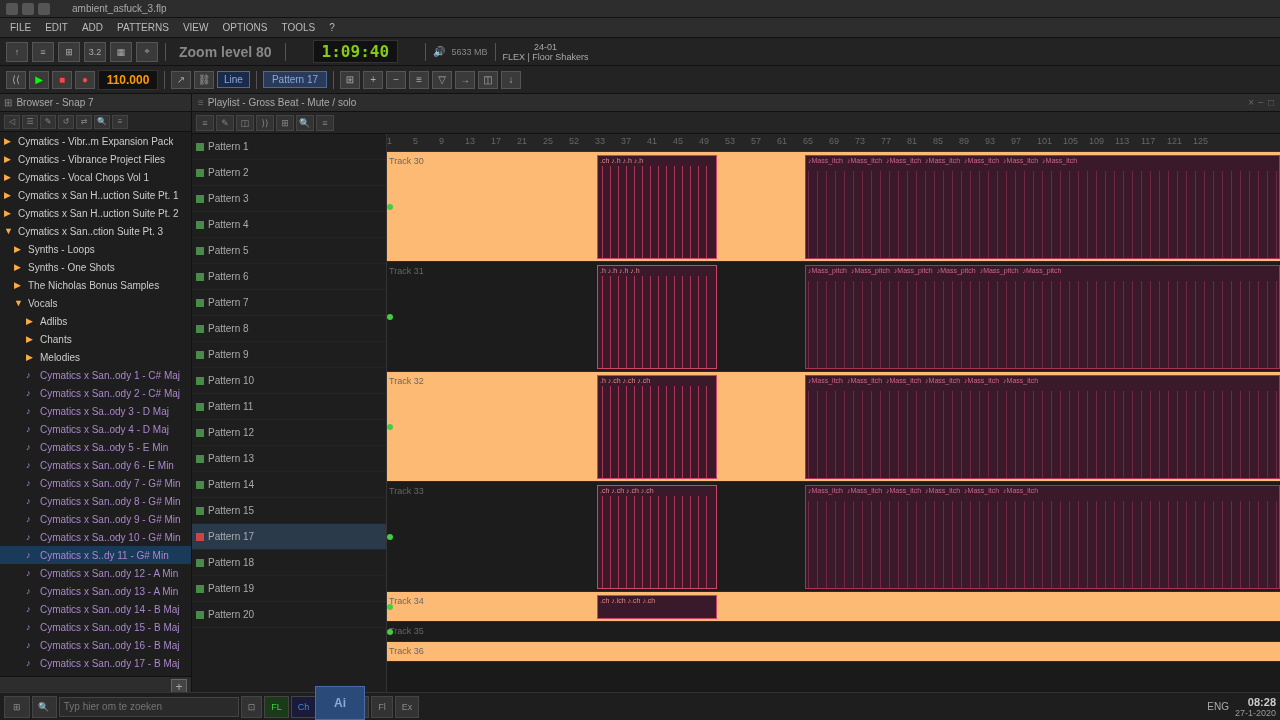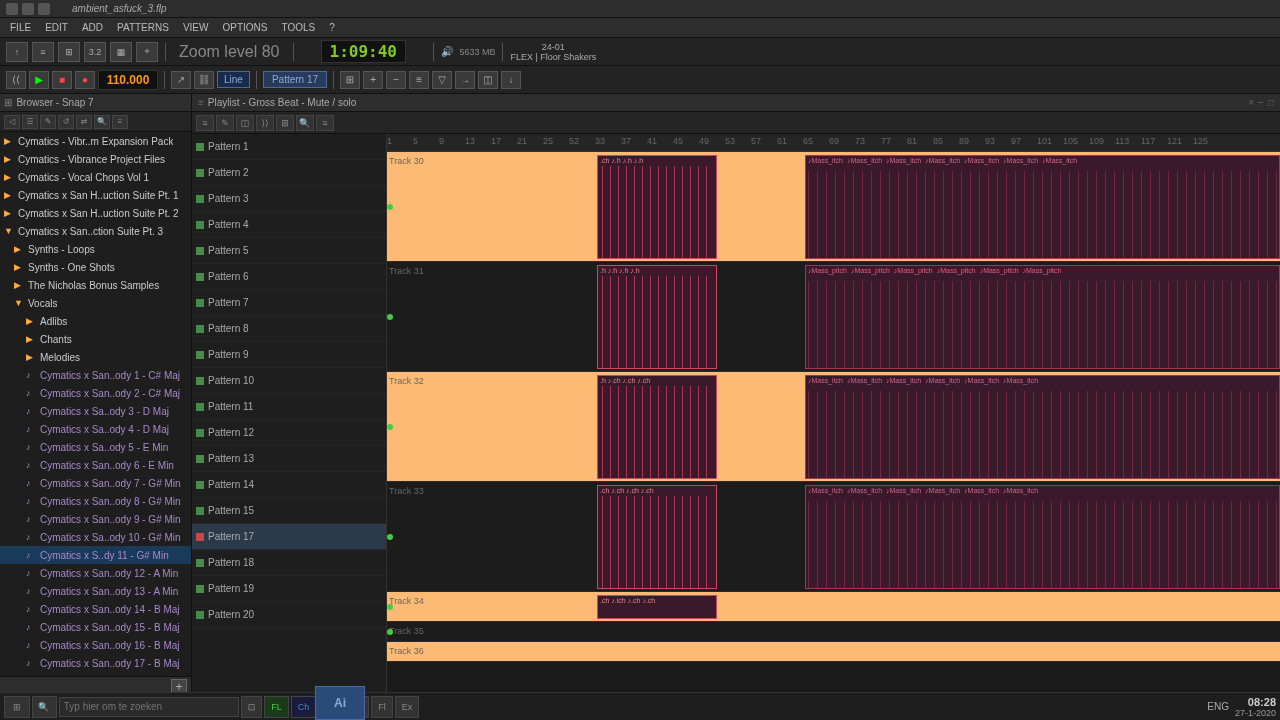--- a/index.html
+++ b/index.html
@@ -20,21 +20,20 @@
       background: #2d2d2d;
       display: flex;
       align-items: center;
       padding: 0 4px;
       border-bottom: 1px solid #111;
     }
     #title-bar .title-text {
       color: #aaa;
       font-size: 10px;
       margin-left: 20px;
-      font-style: italic;
     }
     .win-btn { width: 12px; height: 12px; border-radius: 2px; display: inline-block; margin: 0 2px; }
     .win-btn.close { background: #555; }
     .win-btn.min { background: #555; }
     .win-btn.max { background: #555; }
 
     
     #menu-bar {
       height: 20px;
       background: #2d2d2d;
@@ -110,22 +109,23 @@
     .pattern-btn {
       background: #2a3a5a;
       border: 1px solid #4a6a9a;
       color: #88aadd;
       padding: 2px 8px;
       font-size: 10px;
       cursor: pointer;
     }
     .zoom-info {
       color: #888;
-      font-size: 16px;
+      font-size: 14px;
       padding: 0 6px;
+      font-weight: bold;
     }
 
     
     #main {
       display: flex;
       height: calc(720px - 18px - 20px - 28px - 24px - 28px);
     }
 
     
     #browser {

